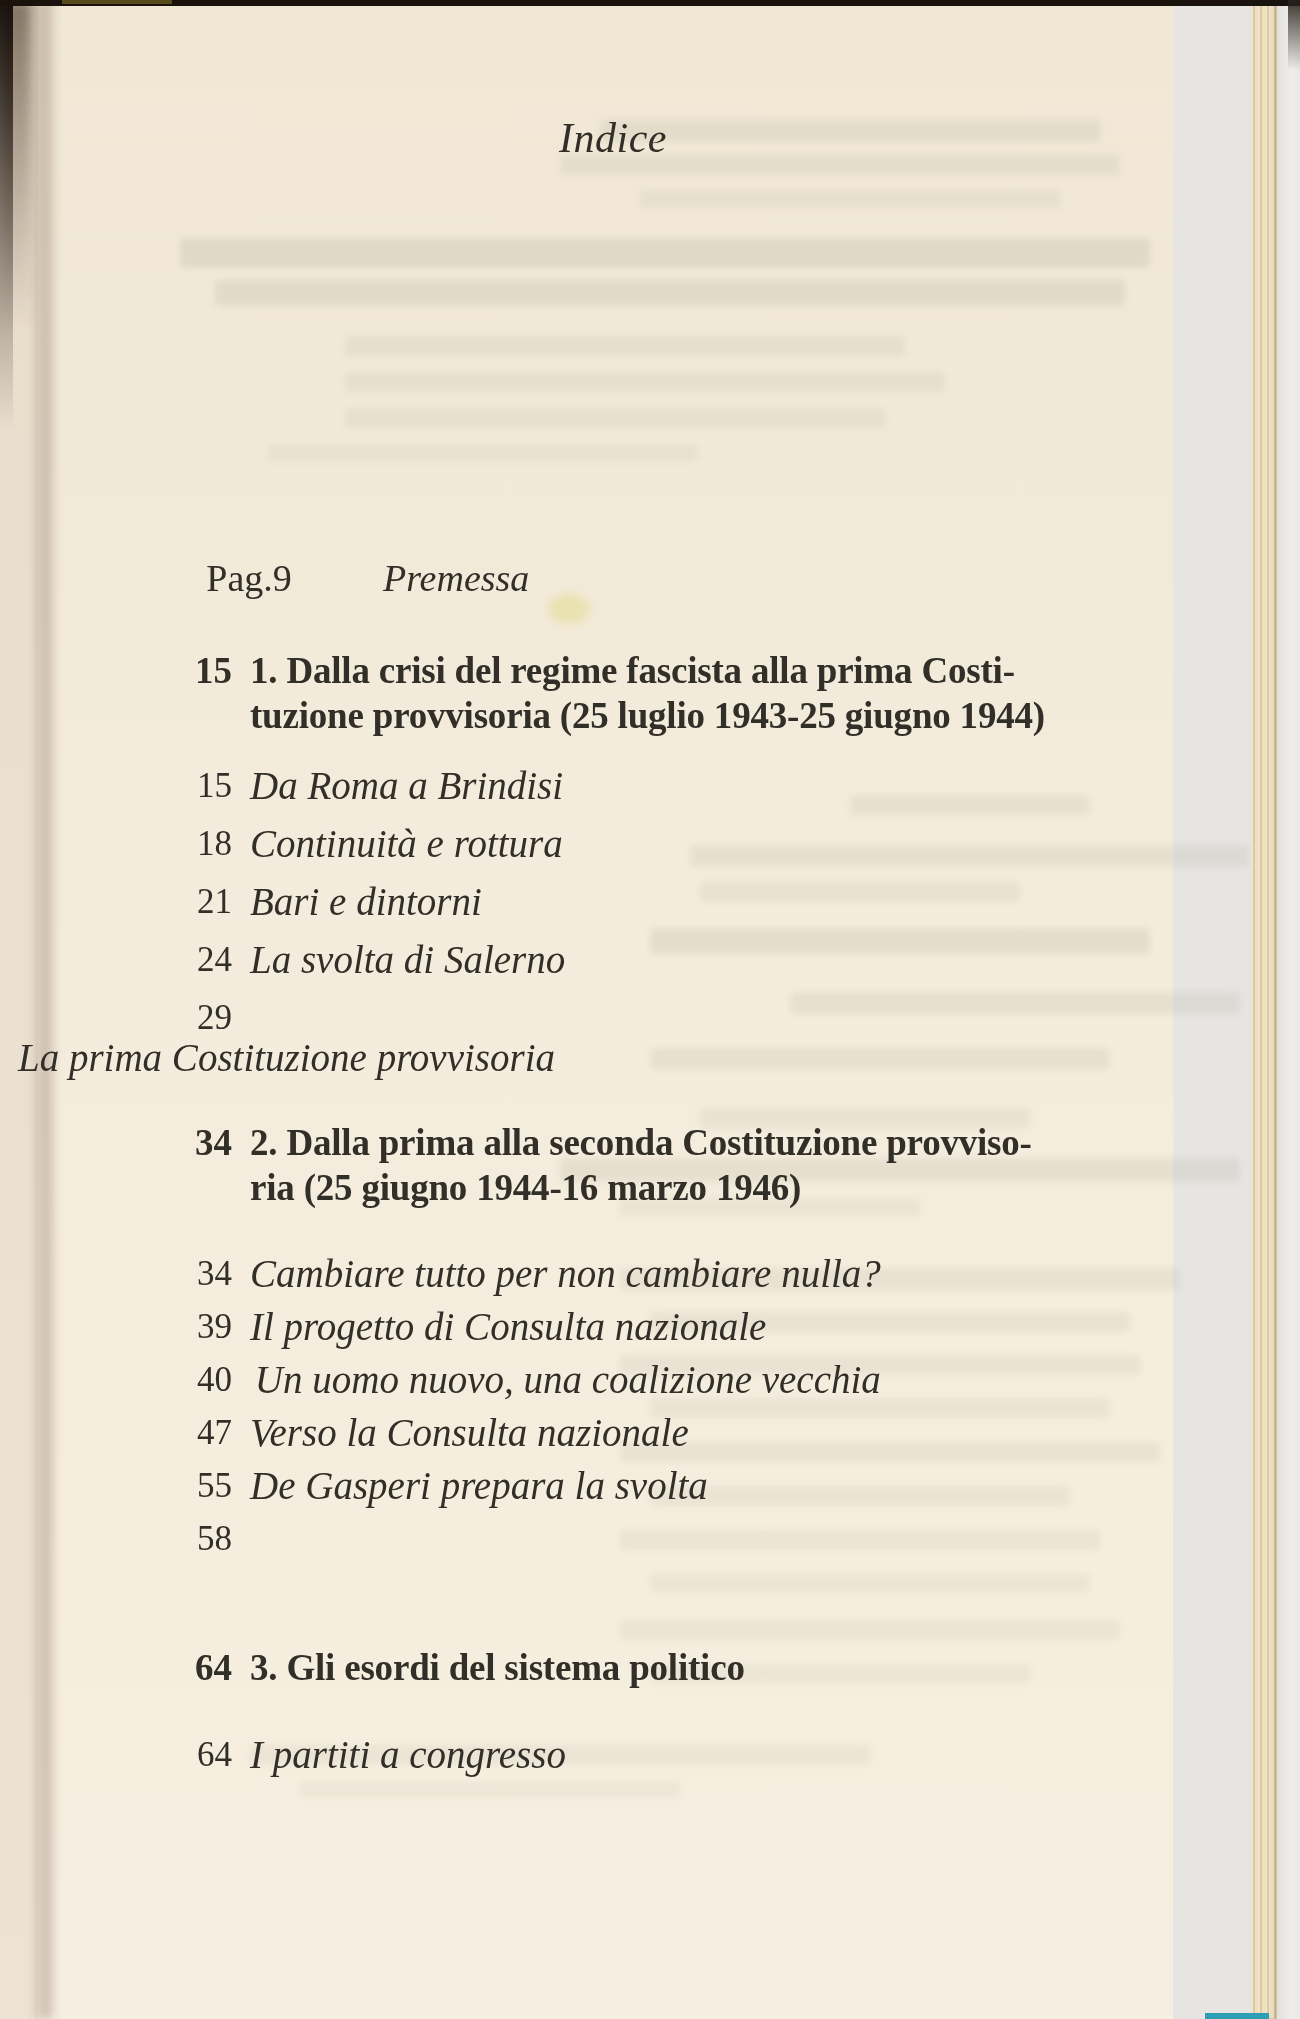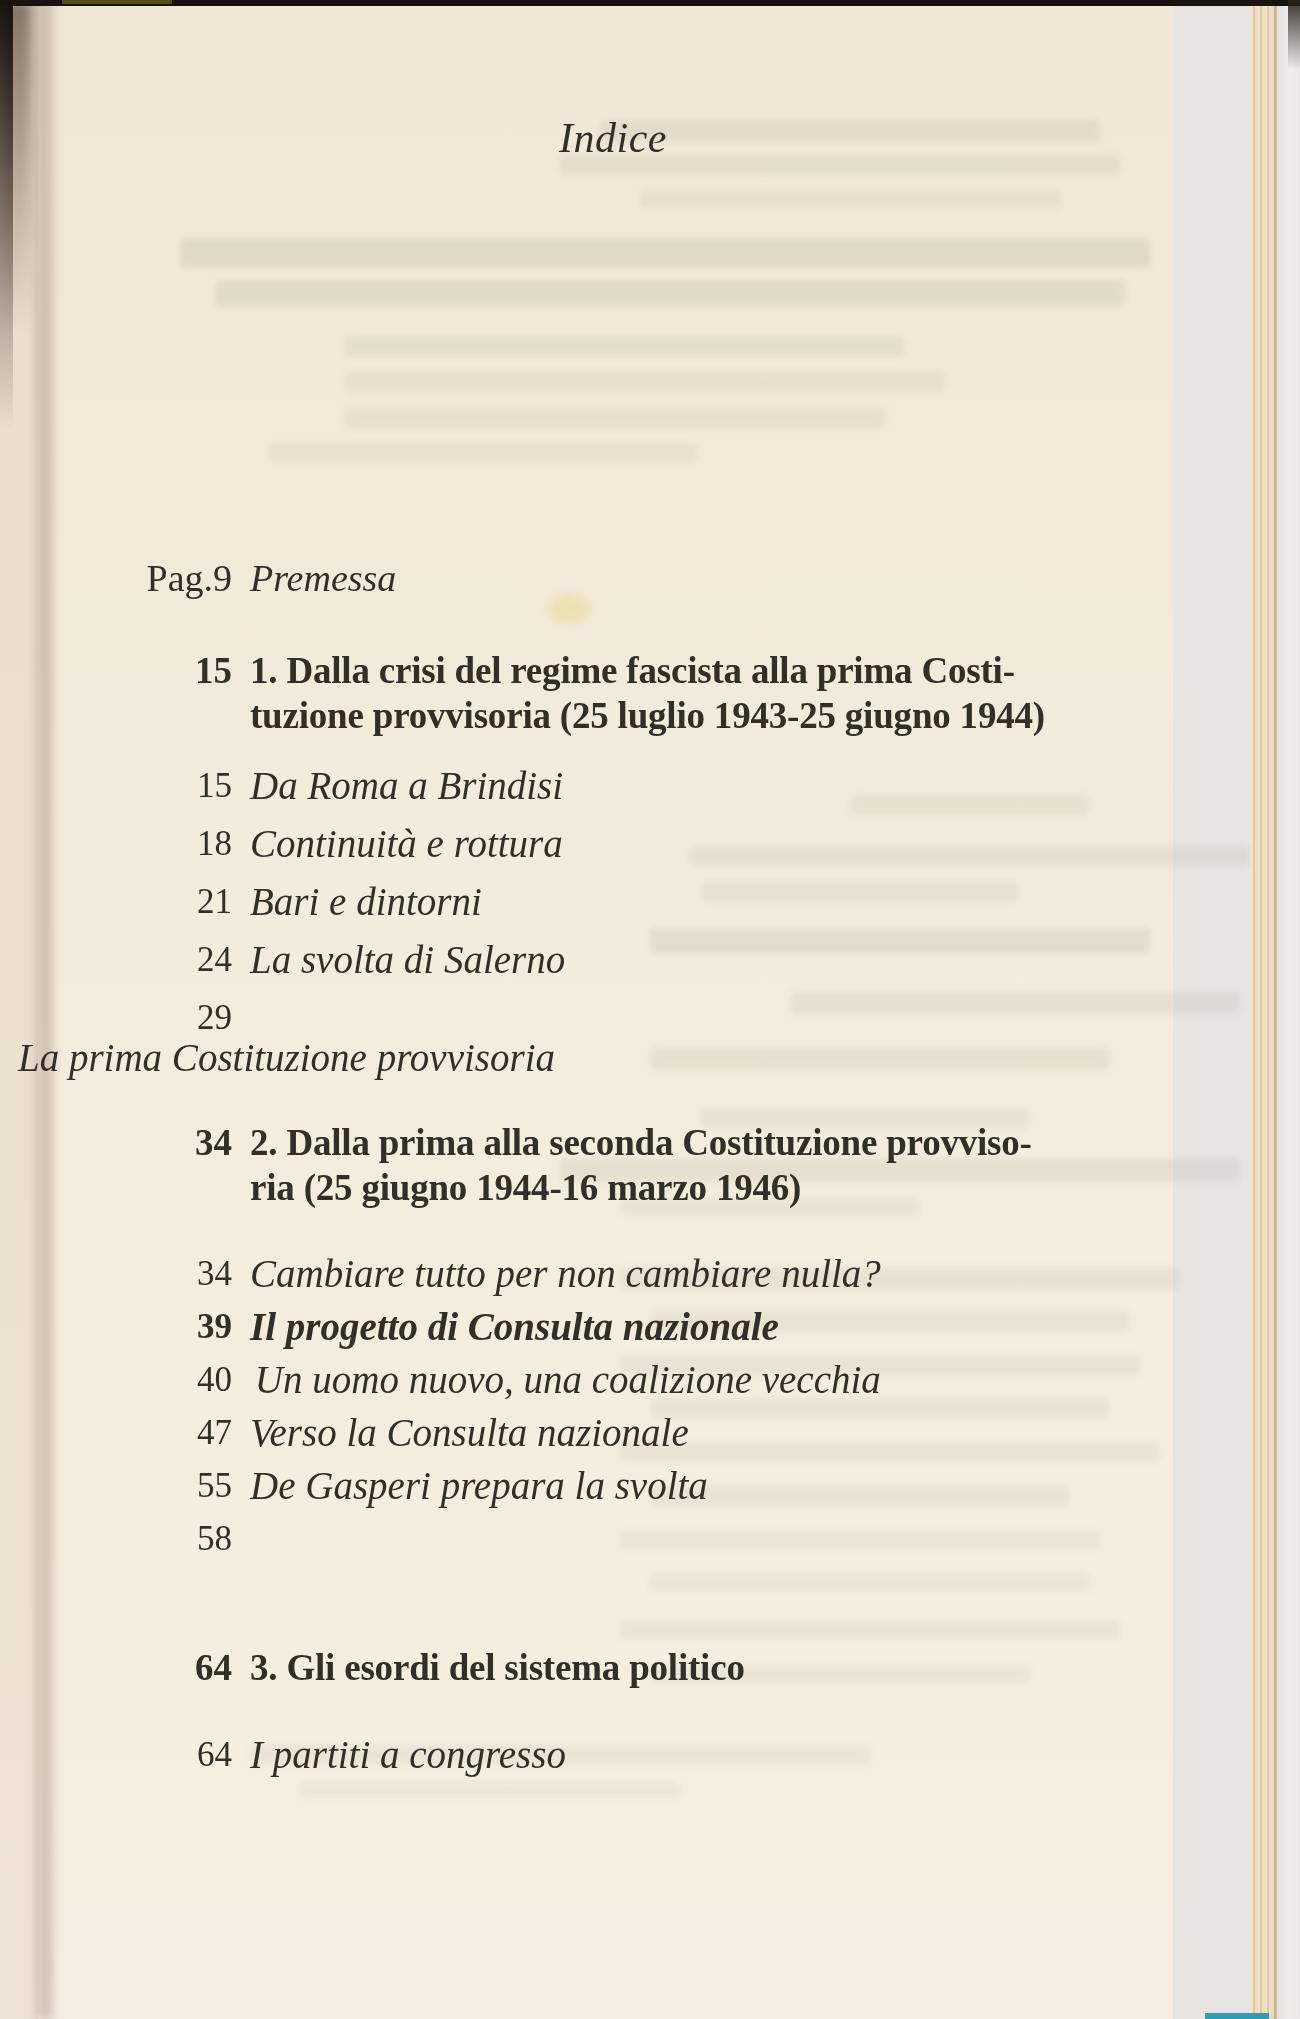--- a/index.html
+++ b/index.html
@@ -41,21 +41,21 @@
   .ghost{position:absolute;background:#9d9a88;border-radius:4px;filter:blur(3px);}
   .smudge{position:absolute;left:548px;top:594px;width:42px;height:30px;background:#d6cf52;
     opacity:.30;border-radius:50%;filter:blur(5px);}
   
   .ink{color:var(--ink,#322e28);}
   .doc-title{position:absolute;left:0;top:114px;width:1226px;text-align:center;
     font-style:italic;font-size:42px;letter-spacing:.5px;}
   .toc-row{position:absolute;display:flex;align-items:flex-start;}
   .numcell{flex:none;width:232px;display:flex;justify-content:flex-end;
     font-size:37px;line-height:45px;}
-  .numcell.with-label{justify-content:flex-end;box-sizing:content-box;}
+  .numcell.with-label{justify-content:center;padding-left:133px;box-sizing:content-box;}
   .rowtext{margin-left:18px;}
   .premessa-row{top:556px;left:0;}
   .premessa-row .numcell{font-size:38px;}
   .premessa-row .rowtext{font-style:italic;font-size:38px;line-height:45px;}
   .chapter-head .numcell{font-weight:700;}
   .chapter-title{font-weight:700;font-size:37px;line-height:45px;letter-spacing:-.2px;}
   .chapter-title .tline{white-space:nowrap;font-family:Liberation Serif, serif;}
   .sub-list{position:absolute;left:0;}
   .sub-row{display:flex;align-items:flex-start;}
   .sub-row .numcell{font-size:35px;line-height:40px;}
@@ -148,21 +148,21 @@
           <div class="rowtext chapter-title">
             <div class="tline">2. Dalla prima alla seconda Costituzione provviso-</div>
             <div class="tline">ria (25 giugno 1944-16 marzo 1946)</div>
           </div>
         </div>
         <div class="sub-list" style="top: 1254px;">
           <div class="sub-row ink" style="margin-bottom: 13px;">
             <div class="numcell">34</div>
             <div class="rowtext">Cambiare tutto per non cambiare nulla?</div>
           </div>
-          <div class="sub-row ink" style="margin-bottom: 13px; font-weight: bold;">
+          <div class="sub-row ink" style="margin-bottom: 13px;">
             <div class="numcell">39</div>
             <div class="rowtext">Il progetto di Consulta nazionale</div>
           </div>
           <div class="sub-row ink" style="margin-bottom: 13px; justify-content: space-between;">
             <div class="numcell">40</div>
             <div class="rowtext">Un uomo nuovo, una coalizione vecchia</div>
           </div>
           <div class="sub-row ink" style="margin-bottom: 13px;">
             <div class="numcell">47</div>
             <div class="rowtext">Verso la Consulta nazionale</div>

